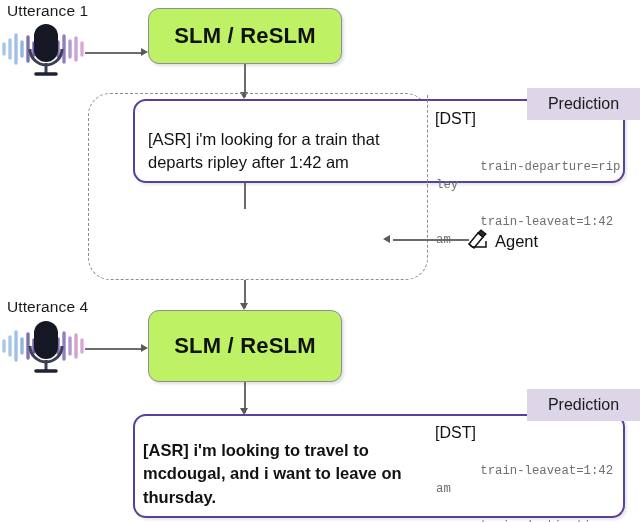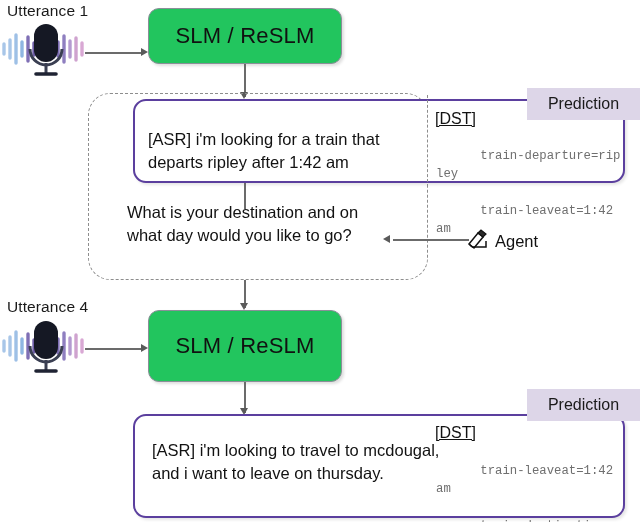--- a/index.html
+++ b/index.html
@@ -24,28 +24,29 @@
     color: #1a1a1a;
     letter-spacing: .1px;
     white-space: nowrap;
   }
 
   
   .mic-wrap { width: 96px; height: 66px; }
 
   
   .slm-box {
-    background: #22c55e;
+    background: #bef264;
     border: 1.6px solid #8a8f98;
     border-radius: 11px;
     box-shadow: 2px 2px 3px rgba(0,0,0,.13);
     display: flex;
     align-items: center;
     justify-content: center;
     box-sizing: border-box;
+    font-weight: bold;
   }
   .slm-text {
     font-size: 22px;
     color: #111111;
     letter-spacing: .2px;
     white-space: nowrap;
   }
 
   
   .dashdot {
@@ -67,21 +68,20 @@
   }
   .asr-text {
     font-size: 16.5px;
     line-height: 1.42;
     color: #121212;
   }
   .dst-title {
     font-size: 16px;
     color: #121212;
     line-height: 1.1;
-    text-decoration: underline;
   }
   .dst-body {
     font-family: "Liberation Mono", "DejaVu Sans Mono", monospace;
     font-size: 12.3px;
     line-height: 1.48;
     color: #6f6f6f;
     white-space: pre-wrap;
     word-break: break-all;
   }
 
@@ -184,31 +184,30 @@
   </div>
 
   <div class="abs conn-v" style="left:244px; top:64px; height:33px;"></div>
   <div class="abs arrow-d" style="left:240px; top:92px;"></div>
 
   <div class="abs dashdot" style="left:88px; top:93px; width:340px; height:187px;"></div>
 
   <div class="abs purple-box" style="left:133px; top:99px; width:492px; height:84px;">
     <div class="abs asr-text" style="left:13px; top:14px; width:278px;margin-top:13px;">[ASR] i'm looking for a train that departs ripley after 1:42 am</div>
     <div class="abs dst-title" style="left:300px; top:9px;">[DST]</div>
-    <div class="abs dst-body" style="left:301px; top:28px; width:188px;">
+    <div class="abs dst-body" style="left:301px; top:39px; width:188px;">
       <span>train-departure=ripley</span><br>
       <span>train-leaveat=1:42 am</span>
     </div>
   </div>
 
   <div class="abs dashdot-inner-sep" style="left:427px; top:95px; height:92px;"></div>
 
   <div class="abs pred-badge" style="left:527px; top:88px; width:113px; height:32px;">Prediction</div>
 
-  <div class="abs agent-prompt" style="left:127px; top:201px; width:250px;">What is your destination and on what day would you like to go?</div>
 
   <div class="abs conn-h" style="left:393px; top:239px; width:76px;"></div>
   <div class="abs arrow-l" style="left:383px; top:235px;"></div>
 
   <div class="abs" style="left:466px; top:228px; display:flex; align-items:center; gap:5px;">
     <span>
       <svg width="24" height="22" viewBox="0 0 24 22">
         <path d="M3 16 L12 5 L17 9 L8 20 Z" fill="#ffffff" stroke="#111111" stroke-width="1.5"></path>
         <path d="M12 5 L15 2 L20 6 L17 9 Z" fill="#2a2a2a" stroke="#111111" stroke-width="1.2"></path>
         <line x1="3" y1="16" x2="6" y2="19" stroke="#111111" stroke-width="1.4"></line>
@@ -252,21 +251,21 @@
   <div class="abs arrow-r" style="left:141px; top:344px;"></div>
 
   <div class="abs slm-box" style="left:148px; top:310px; width:194px; height:72px;">
     <span class="slm-text">SLM / ReSLM</span>
   </div>
 
   <div class="abs conn-v" style="left:244px; top:382px; height:31px;"></div>
   <div class="abs arrow-d" style="left:240px; top:408px;"></div>
 
   <div class="abs purple-box" style="left:133px; top:414px; width:492px; height:104px;">
-    <div class="abs asr-text" style="left:17px; top:23px; width:290px;">[ASR] i'm looking to travel to mcdougal, and i want to leave on thursday.</div>
+    <div class="abs asr-text" style="left:8px; top:23px; width:290px;font-weight:bold;">[ASR] i'm looking to travel to mcdougal, and i want to leave on thursday.</div>
     <div class="abs dst-title" style="left:300px; top:8px;">[DST]</div>
     <div class="abs dst-body" style="left:301px; top:28px; width:188px;">
       <span>train-leaveat=1:42 am</span><br>
       <span>train-destination=mcdou</span><br>
       <br>
       
     </div>
   </div>
 
   <div class="abs pred-badge" style="left:527px; top:389px; width:113px; height:32px;">Prediction</div>

